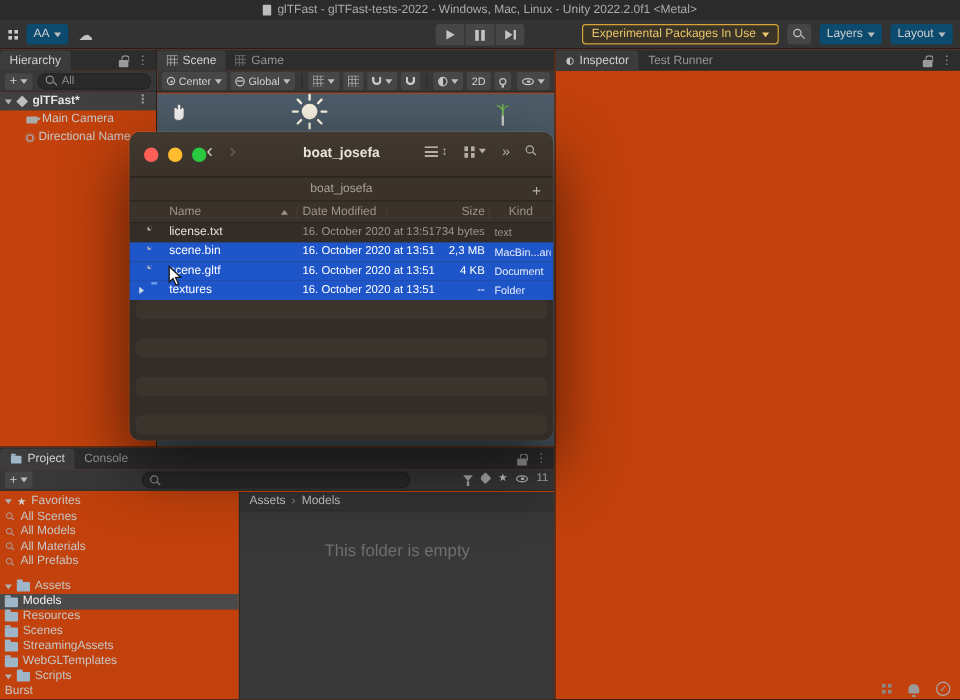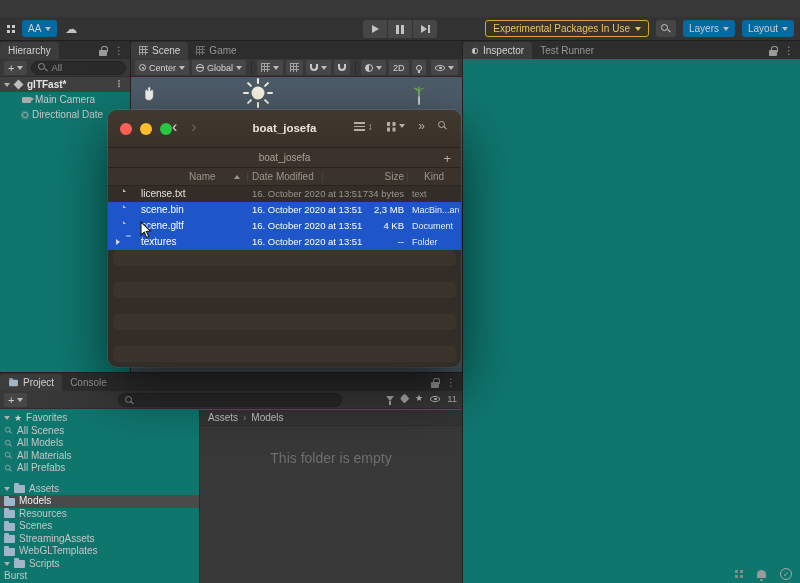--- a/index.html
+++ b/index.html
@@ -10,21 +10,21 @@
   
   .titlebar { position:absolute; top:0; left:0; right:0; height:17px; background:#2b2b2b;
     display:flex; align-items:center; justify-content:center; gap:5px; color:#ababab; font-size:10px; }
   .doc-mini { width:7px; height:9px; background:#bdbdbd; border-radius:1px; }
 
   
   .toolbar { position:absolute; top:17px; left:0; right:0; height:24px; background:#333333;
     border-bottom:1px solid #1f1f1f; }
   .tb-left { position:absolute; left:6px; top:3px; display:flex; align-items:center; gap:8px; }
   .tb-btn { display:inline-flex; align-items:center; gap:4px; height:17px; padding:0 6px;
-    background:#0369a1; border-radius:3px; color:#cfcfcf; font-size:10px; }
+    background:#0c4a6e; border-radius:3px; color:#cfcfcf; font-size:10px; }
   .apps-ic { width:3px; height:3px; background:#c9c9c9; box-shadow:5px 0 #c9c9c9,0 5px #c9c9c9,5px 5px #c9c9c9; margin:0 4px 5px 1px; }
   .cloud-g { color:#c2c2c2; font-size:12px; line-height:12px; }
   .cv { width:0; height:0; border-left:3px solid transparent; border-right:3px solid transparent; border-top:4px solid #bdbdbd; display:inline-block; }
   .transport { position:absolute; left:363px; top:3px; display:flex; gap:1px; }
   .t-btn { width:24px; height:18px; background:#464646; display:flex; align-items:center; justify-content:center; }
   .t-btn:first-child { border-radius:3px 0 0 3px; }
   .t-btn:last-child { border-radius:0 3px 3px 0; }
   .i-play { width:0; height:0; border-left:7px solid #c3c3c3; border-top:4.5px solid transparent; border-bottom:4.5px solid transparent; }
   .i-pause { width:8px; height:9px; border-left:3px solid #c3c3c3; border-right:3px solid #c3c3c3; }
   .i-step { display:flex; align-items:center; gap:1px; }
@@ -35,21 +35,21 @@
     background:#3a3428; border:1px solid var(--warning,#d9a437); border-radius:3px;
     color:#e9c46a; font-size:10px; }
   .warn-btn .cv { border-top-color:#e9c46a; }
   .icon-btn { width:20px; height:17px; background:#454545; border-radius:3px; display:flex; align-items:center; justify-content:center; color:#c6c6c6; }
   .mag { position:relative; width:9px; height:9px; display:inline-block; }
   .mag::before { content:''; position:absolute; left:0; top:0; width:5px; height:5px; border:1.3px solid currentColor; border-radius:50%; }
   .mag::after { content:''; position:absolute; left:5.2px; top:6px; width:3.5px; height:1.4px; background:currentColor; transform:rotate(45deg); }
 
   
   .main-bg { position:absolute; left:0; top:41px; right:0; bottom:0; background:#232323; }
-  .panel { position:absolute; background:#0f766e; overflow:hidden; }
+  .panel { position:absolute; background:#c2410c; overflow:hidden; }
   .p-hier { left:0; top:41px; width:130px; height:331px; }
   .p-scene { left:131px; top:41px; width:331px; height:331px; }
   .p-insp { left:463px; top:41px; width:337px; height:542px; }
   .p-proj { left:0; top:373px; width:462px; height:244px; }
 
   .tabbar { height:18px; background:#2d2d2d; display:flex; align-items:flex-end; position:relative; }
   .tab { height:17px; display:flex; align-items:center; gap:4px; padding:0 8px; font-size:10px; color:#969696; }
   .tab.active { background:#3c3c3c; color:#d2d2d2; border-radius:3px 3px 0 0; }
   .tab-icons { margin-left:auto; display:flex; align-items:center; gap:7px; padding:0 6px 3px 0; color:#9a9a9a; }
   .lock-ic { position:relative; width:8px; height:6px; background:#9a9a9a; border-radius:1px; margin-top:4px; }
@@ -128,21 +128,21 @@
   .list-ic { width:11px; height:9px; background:repeating-linear-gradient(to bottom,#b6aea3 0 1.5px,transparent 1.5px 3.7px); }
   .updown-g { font-size:10px; }
   .grid4-ic { width:3.5px; height:3.5px; background:#b6aea3; box-shadow:5.5px 0 #b6aea3,0 5.5px #b6aea3,5.5px 5.5px #b6aea3; margin:1px 6px 5px 1px; }
   .cv-f { border-top-color:#b6aea3; }
   .more-g { font-size:12px; line-height:12px; }
   .f-pathbar { height:20px; background:#3a322b; border-bottom:1px solid #2a231c; position:relative; }
   .f-path { position:absolute; left:0; right:0; top:4px; text-align:center; font-size:10px; color:#aba297; }
   .f-addcol { position:absolute; right:10px; top:3px; color:#b5ada2; font-size:13px; }
   .f-header { height:18px; background:#3a322b; border-bottom:1px solid #2a231c; position:relative; font-size:10px; color:#9d948a; }
   .f-header .hv { position:absolute; top:4px; width:1px; height:10px; background:#483f35; }
-  .h-name { position:absolute; left:33px; top:3px;margin-left:48px; }
+  .h-name { position:absolute; left:33px; top:3px; }
   .h-sort { position:absolute; left:126px; top:7px; width:0; height:0; border-left:3px solid transparent; border-right:3px solid transparent; border-bottom:4px solid #9d948a; }
   .h-date { position:absolute; left:144px; top:3px; }
   .h-size { position:absolute; left:222px; width:74px; top:3px; text-align:right; }
   .h-kind { position:absolute; left:316px; top:3px; }
   .f-list { position:absolute; left:0; right:0; top:76px; bottom:0; }
   .f-row { position:relative; height:16px; font-size:10px; }
   .f-row.sel { background:var(--selection_blue,#1e56c9); }
   .f-disc { position:absolute; left:8px; top:5px; width:0; height:0; border-top:3.5px solid transparent; border-bottom:3.5px solid transparent; border-left:4.5px solid #cfd8ea; }
   .f-ic { position:absolute; left:18px; top:2.5px; }
   .fdoc { width:9px; height:11px; background:#ece9e3; border-radius:1px; position:relative; }
@@ -167,20 +167,24 @@
   .st-grid { width:3px; height:3px; background:#8a8a8a; box-shadow:5px 0 #8a8a8a,0 5px #8a8a8a,5px 5px #8a8a8a; margin:0 5px 5px 0; }
   .bell-ic { position:relative; width:9px; height:8px; background:#9a9a9a; border-radius:5px 5px 1px 1px; }
   .bell-ic::after { content:''; position:absolute; left:3px; bottom:-2.5px; width:3px; height:2px; background:#9a9a9a; border-radius:50%; }
   .check-circle { width:12px; height:12px; border:1.3px solid #a8a8a8; border-radius:50%; color:#a8a8a8; font-size:8px; display:flex; align-items:center; justify-content:center; }
 </style>
 </head>
 <body>
 
 <div class="app">
 
+  <div class="titlebar">
+    <span class="doc-mini"></span>
+    <span>glTFast - glTFast-tests-2022 - Windows, Mac, Linux - Unity 2022.2.0f1 &lt;Metal&gt;</span>
+  </div>
 
   <div class="toolbar">
     <div class="tb-left">
       <span class="apps-ic"></span>
       <span class="tb-btn">
         <span>AA</span>
         <span class="cv"></span>
       </span>
       <span class="cloud-g">☁</span>
     </div>
@@ -245,21 +249,21 @@
         <span class="cube-ic"></span>
         <span>glTFast*</span>
         <span class="kebab row-kebab">⋮</span>
       </div>
       <div class="trow" style="padding-left:22px;">
         <span class="cam-ic"></span>
         <span>Main Camera</span>
       </div>
       <div class="trow" style="padding-left:22px;">
         <span class="sunsm-ic"></span>
-        <span>Directional Date</span>
+        <span>Directional Name</span>
       </div>
     </div>
   </div>
 
   <div class="panel p-scene">
     <div class="tabbar">
       <div class="tab active">
         <span class="grid-ic"></span>
         <span>Scene</span>
       </div>

